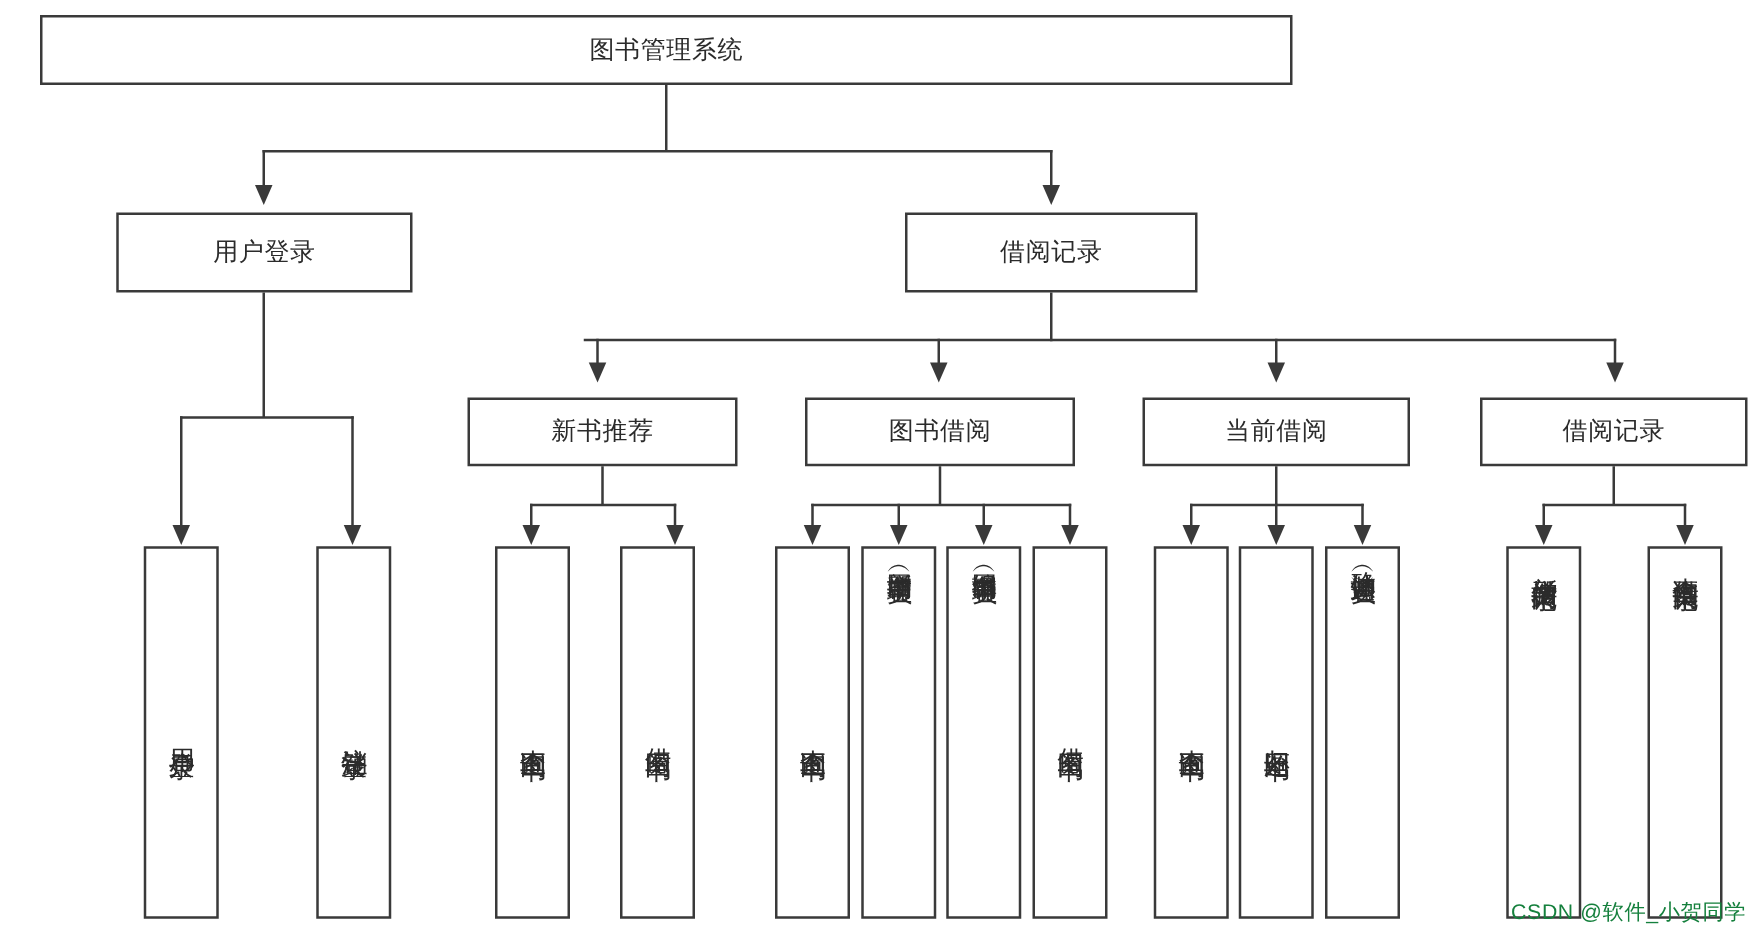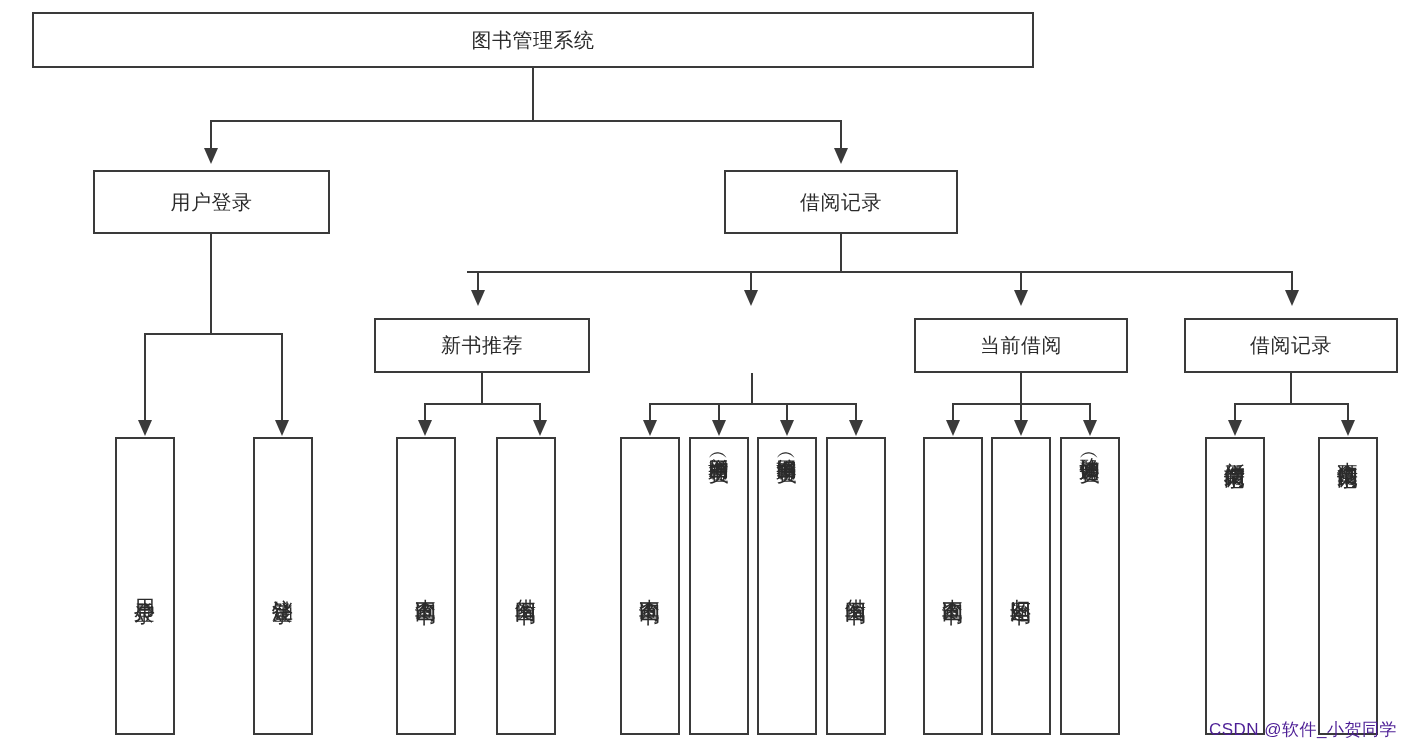--- a/index.html
+++ b/index.html
@@ -69,21 +69,21 @@
     position:absolute;
     width:0;height:0;
     border-left:7px solid transparent;
     border-right:7px solid transparent;
     border-top:16px solid #3a3a3a;
   }
   #watermark{
     position:absolute;
     right:8px;bottom:6px;
     font-size:17px;
-    color:#4c1d95;
+    color:#15803d;
     letter-spacing:0.5px;
     white-space:nowrap;
     pointer-events:none;
   }
 </style>
 </head>
 <body>
 
 <div id="diagram">
 
@@ -126,20 +126,23 @@
   <div class="arrow" style="left:732px;top:290px;"></div>
 
   <div class="line line-v" style="left:1008px;top:271px;width:2px;height:20px;"></div>
   <div class="arrow" style="left:1002px;top:290px;"></div>
 
   <div class="line line-v" style="left:1279px;top:271px;width:2px;height:20px;"></div>
   <div class="arrow" style="left:1273px;top:290px;"></div>
 
   <div class="node h-node" style="left:362px;top:318px;width:216px;height:55px;">
     <span class="node-label">新书推荐</span>
+  </div>
+  <div class="node h-node" style="left:632px;top:318px;width:216px;height:55px;">
+    <span class="node-label">图书借阅</span>
   </div>
   <div class="node h-node" style="left:1172px;top:318px;width:214px;height:55px;">
     <span class="node-label">借阅记录</span>
   </div>
   <div class="node h-node" style="left:902px;top:318px;width:214px;height:55px;">
     <span class="node-label">当前借阅</span>
   </div>
 
   <div class="line line-v" style="left:469px;top:373px;width:2px;height:31px;"></div>
   <div class="line line-h" style="left:412px;top:403px;width:117px;height:2px;"></div>

